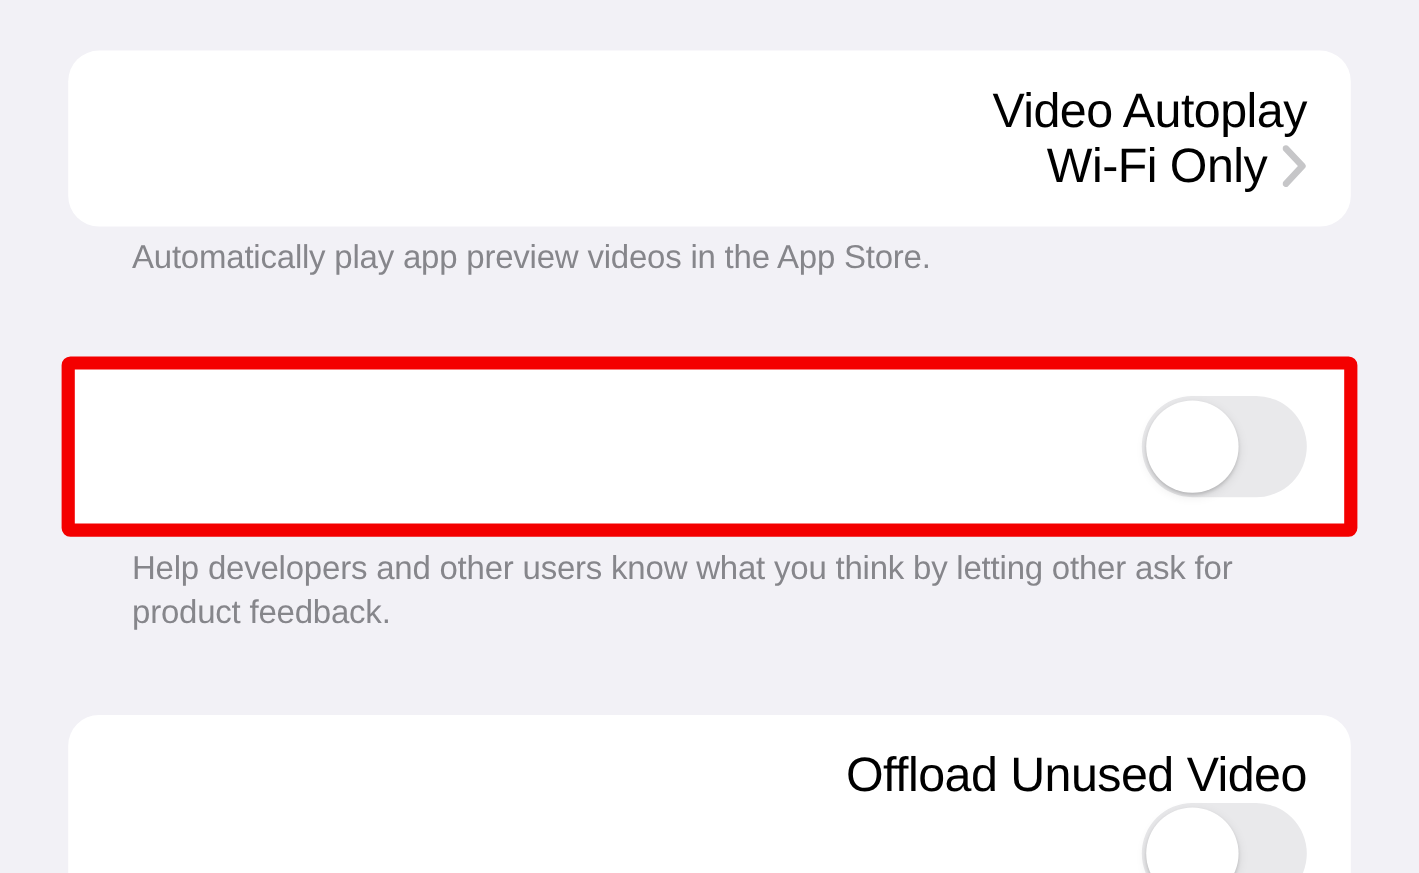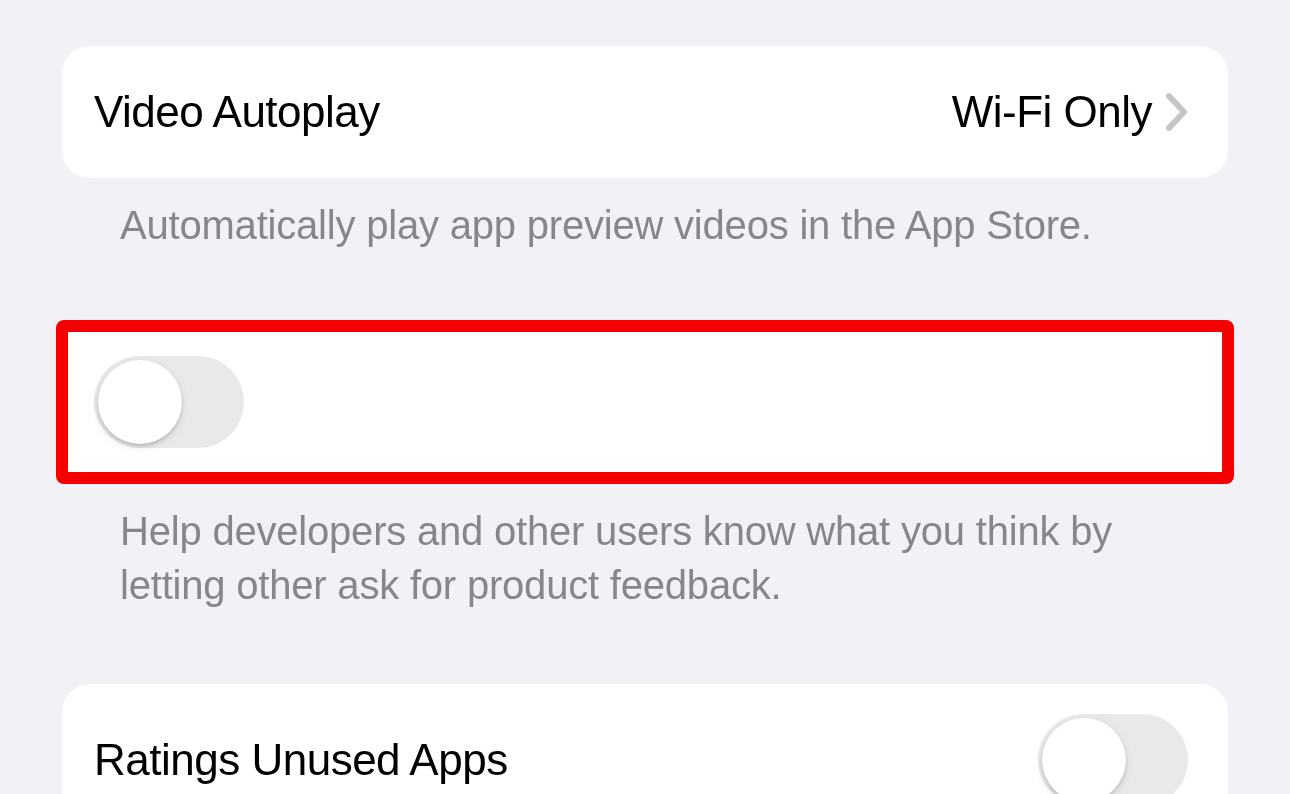--- a/index.html
+++ b/index.html
@@ -7,25 +7,26 @@
   body {
     background: #f2f1f6;
     font-family: -apple-system, "SF Pro Text", "Helvetica Neue", Helvetica, Arial, sans-serif;
     -webkit-font-smoothing: antialiased;
     padding: 46px 62px 0 62px;
     color: #000;
   }
   .cell {
     background: #ffffff;
     border-radius: 28px;
-    padding: 30px 40px 30px 32px;
+    padding: 30px 40px 30px 44px;
     display: flex;
-    align-items: center;
+    align-items: flex-end;
     justify-content: space-between;
     min-height: 132px;
+    flex-direction: column;
   }
   .cell .label {
     font-size: 44px;
     letter-spacing: -0.5px;
     color: #000;
   }
   .cell .right {
     display: flex;
     align-items: center;
     gap: 14px;
@@ -35,24 +36,24 @@
     letter-spacing: -0.5px;
     color: #000000;
   }
   .chevron {
     width: 22px;
     height: 38px;
     flex: 0 0 auto;
   }
   .chevron svg { display: block; }
   .footer {
-    font-size: 40px;
+    font-size: 30px;
     line-height: 1.35;
     color: #86868b;
-    padding: 20px 58px 0 58px;
+    padding: 9px 58px 0 58px;
     letter-spacing: -0.2px;
   }
   .gap-lg { height: 68px; }
   .gap-md { height: 72px; }
 
   
   .toggle {
     position: relative;
     width: 150px;
     height: 92px;
@@ -115,17 +116,17 @@
     <span class="toggle">
       <span class="knob"></span>
     </span>
   </div>
 </div>
 <div class="footer">Help developers and other users know what you think by letting other ask for product feedback.</div>
 
 <div class="gap-md"></div>
 
 <div class="cell last-cell">
-  <span class="label">Ratings Unused Apps</span>
+  <span class="label">Offload Unused Video</span>
   <span class="toggle">
     <span class="knob"></span>
   </span>
 </div>
 
 </body></html>

